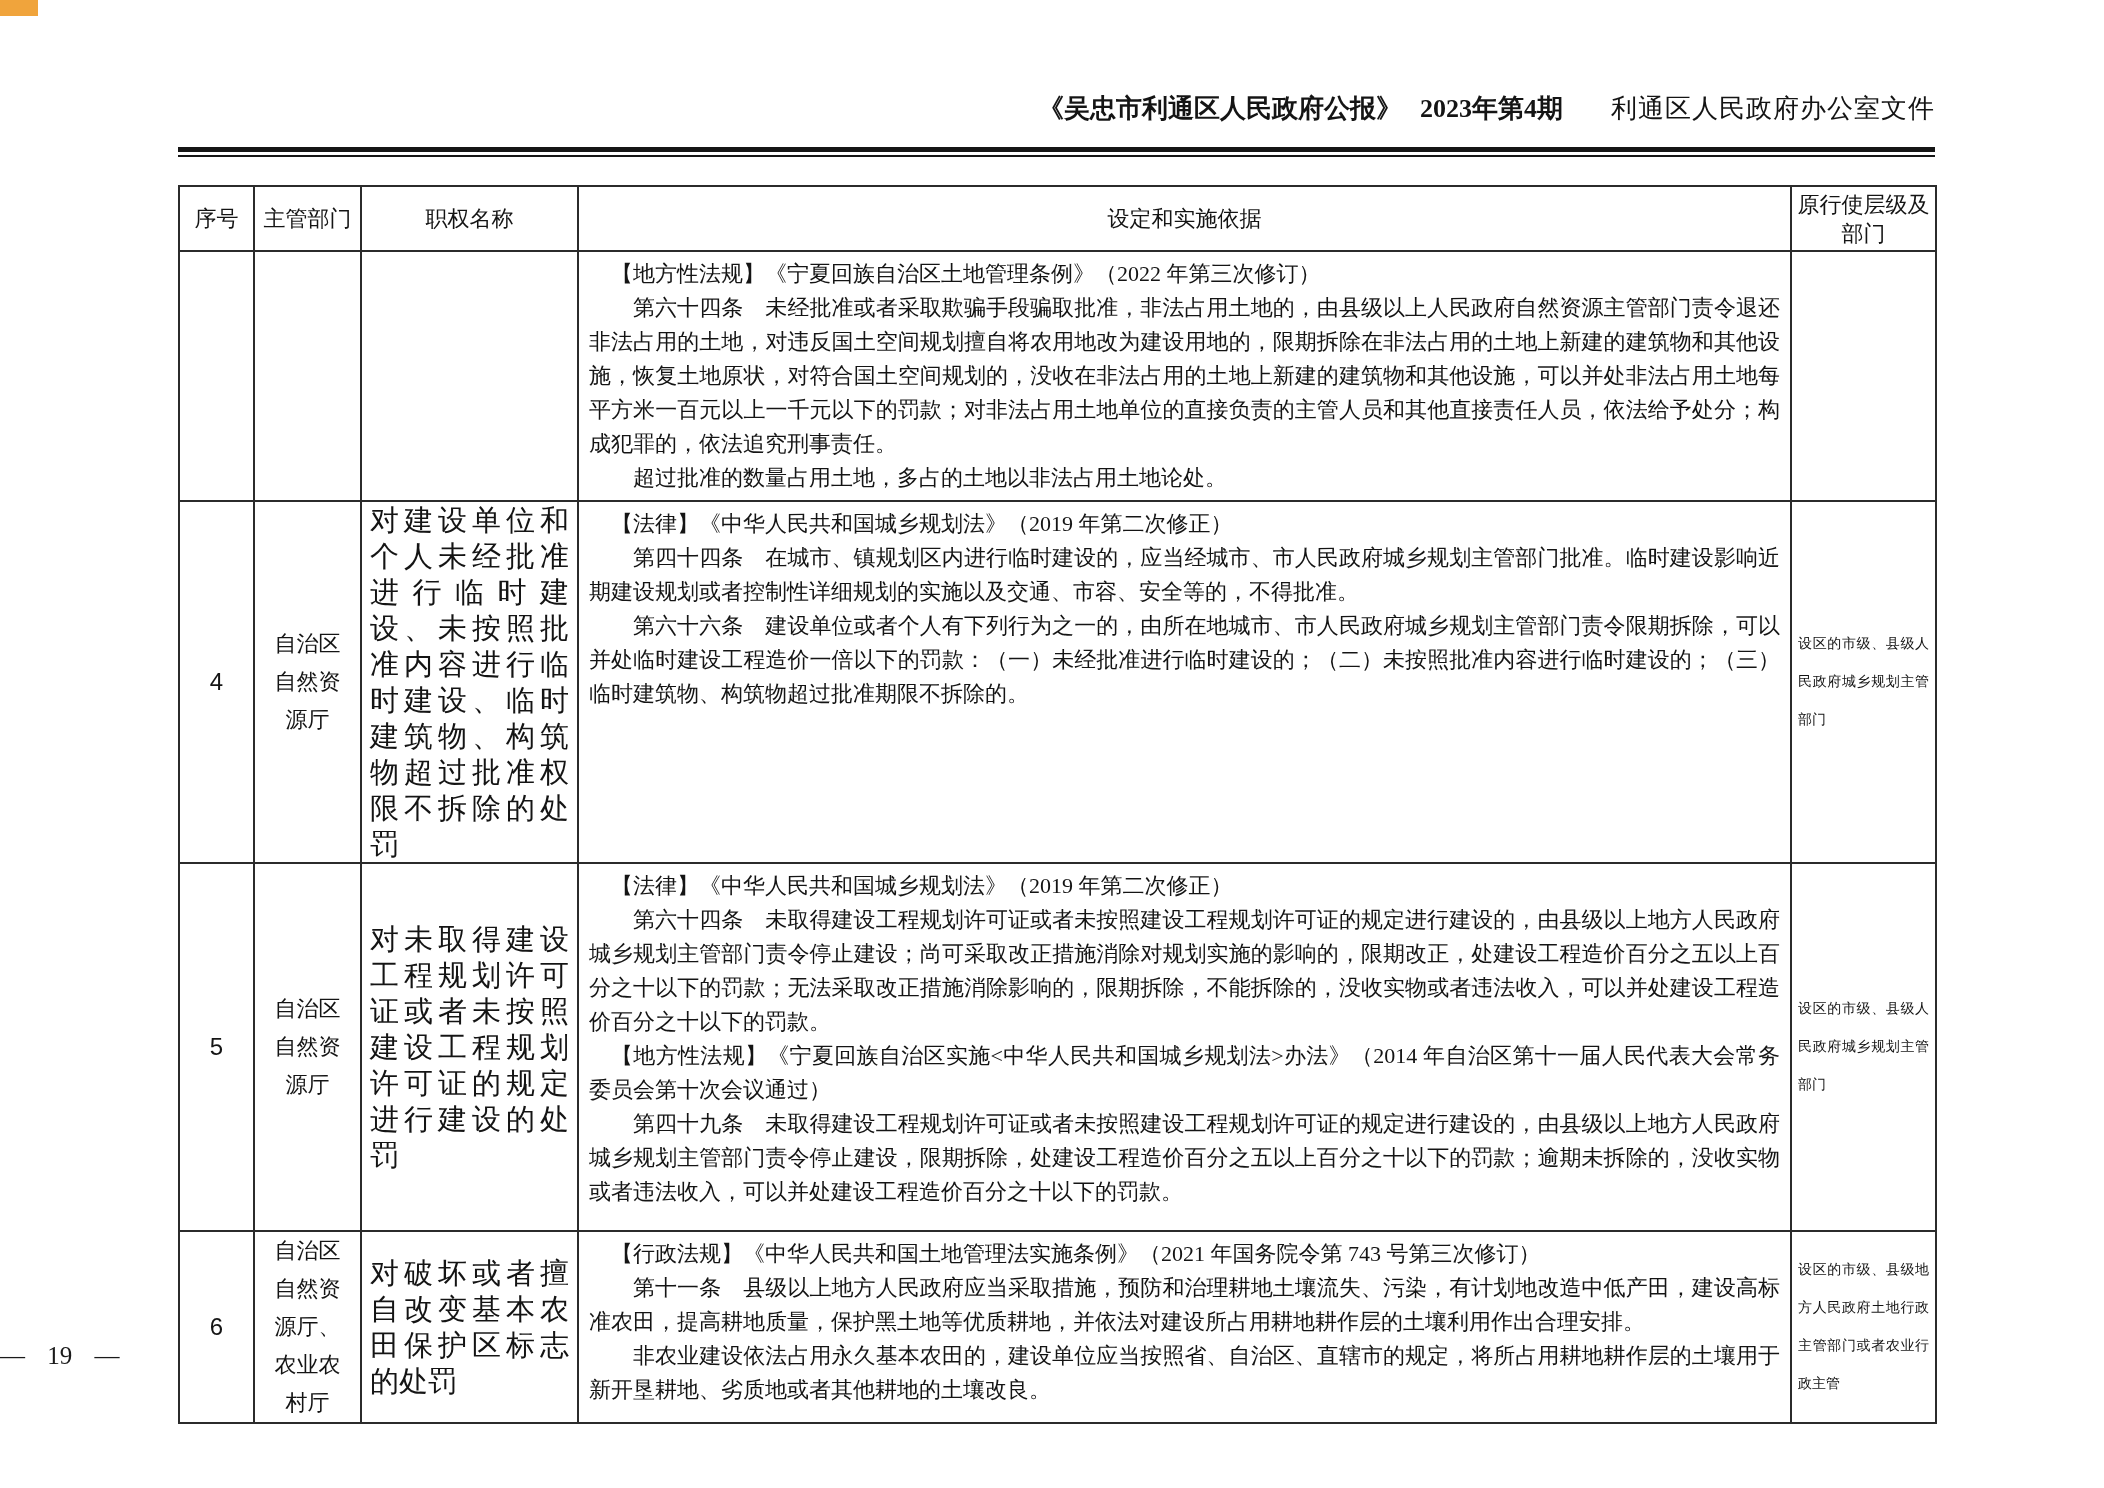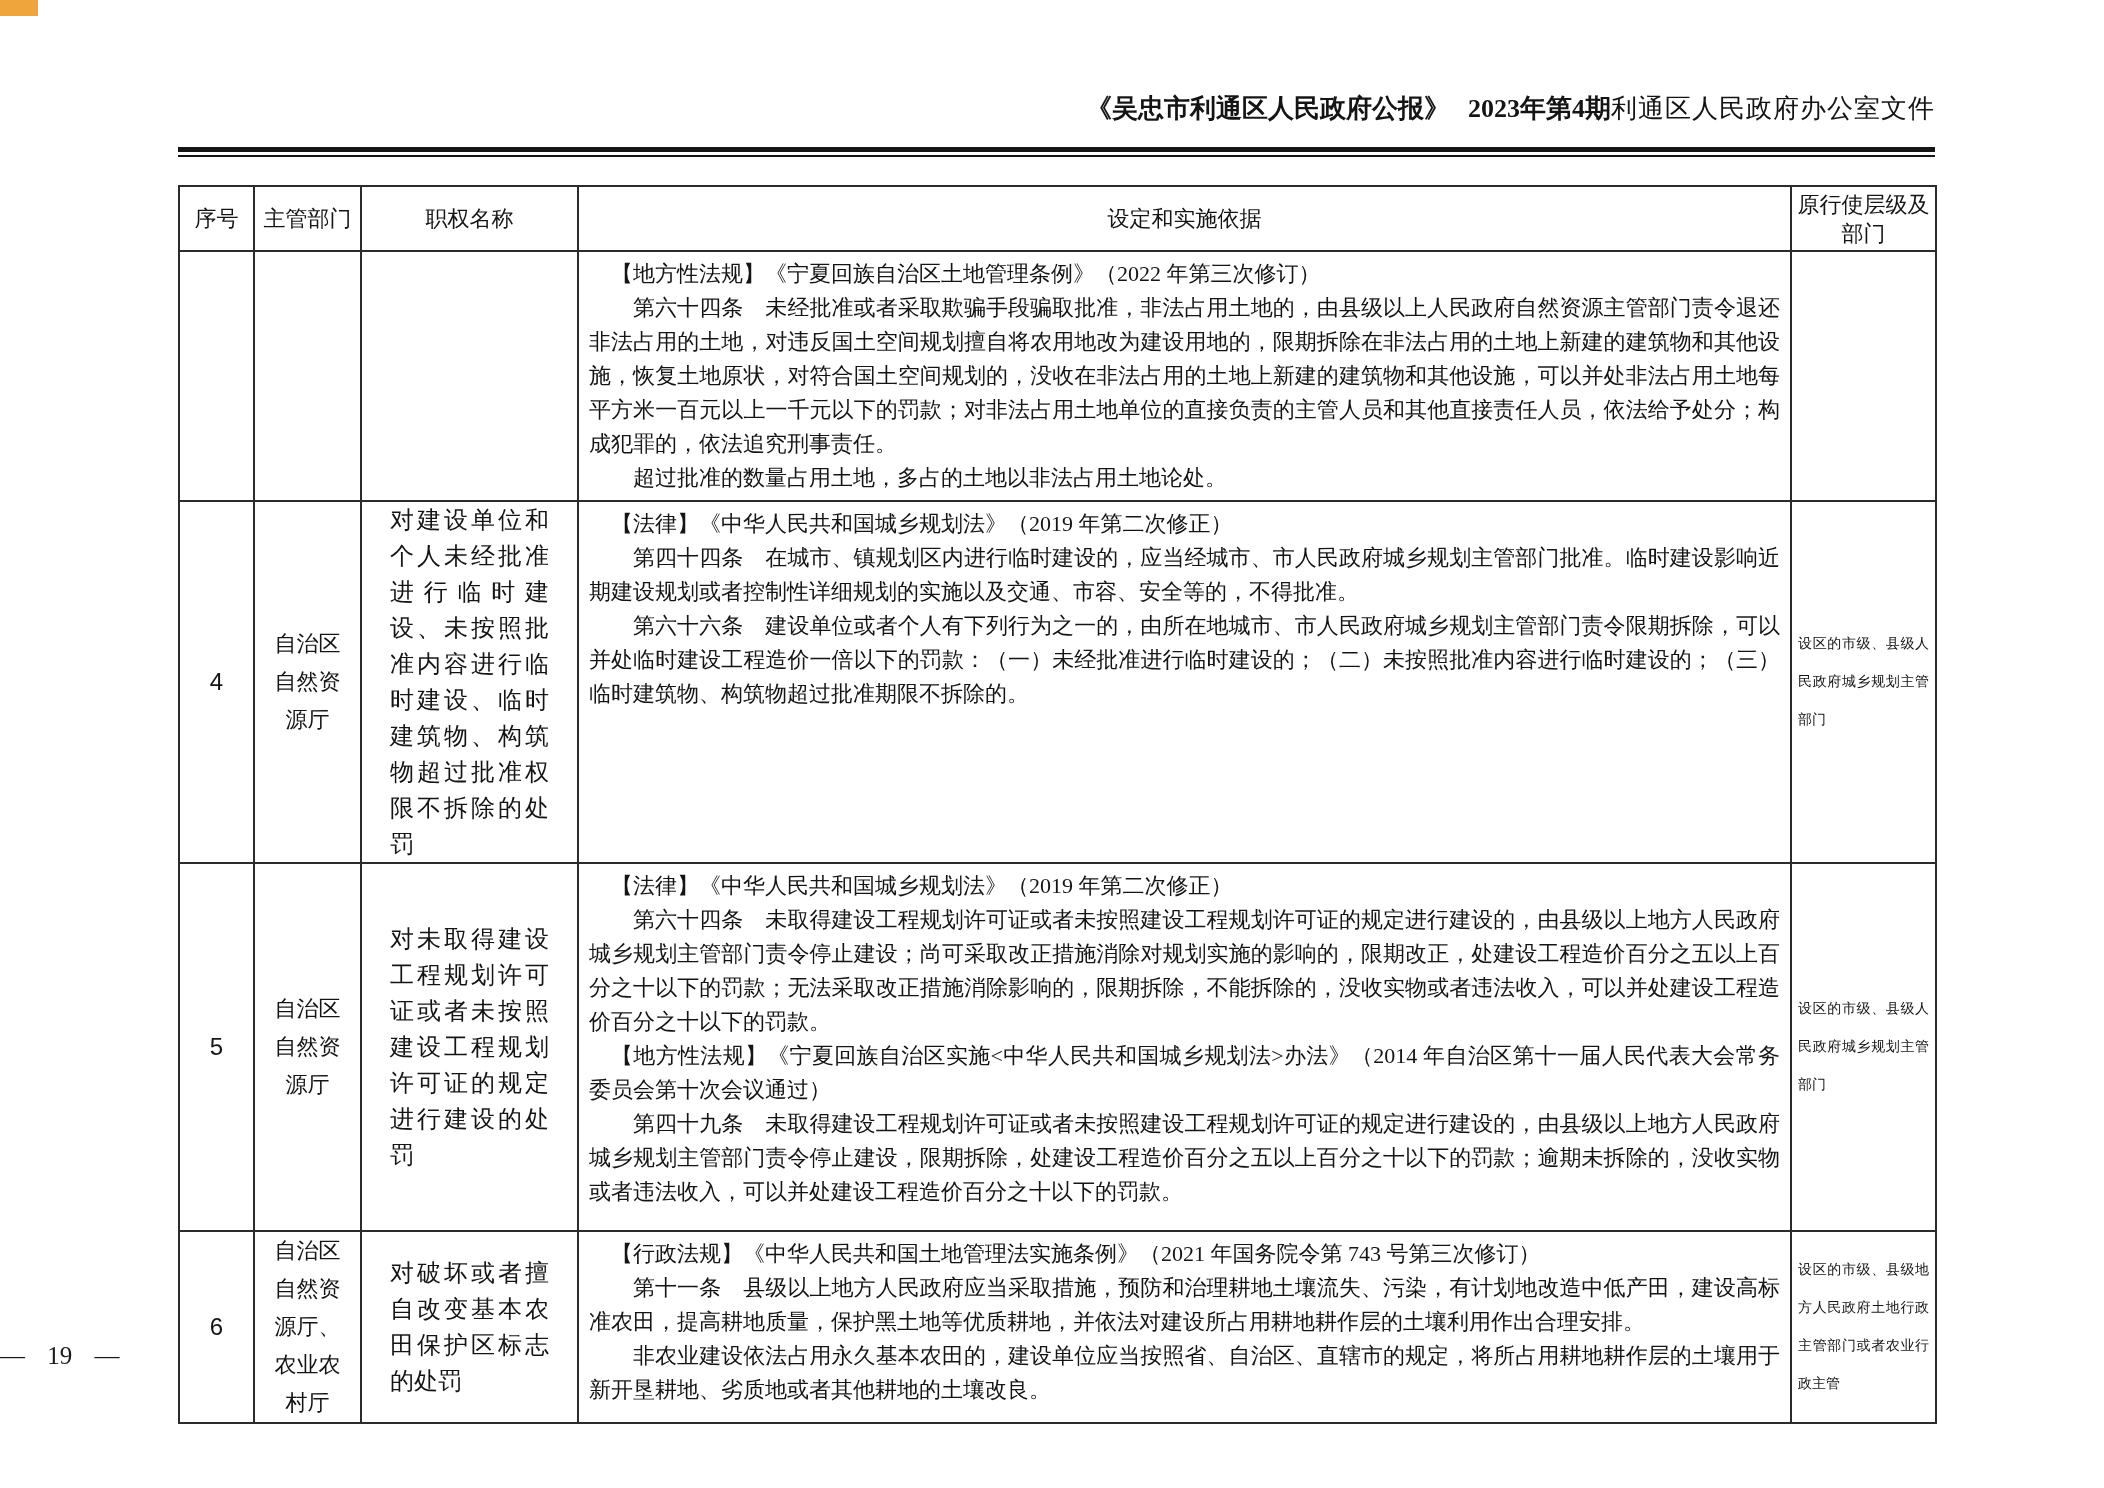--- a/index.html
+++ b/index.html
@@ -16,21 +16,21 @@
     position: absolute; left: 0; top: 0;
     width: 38px; height: 16px;
     background: #f0a43c;
   }
   .doc-header {
     position: absolute; left: 178px; top: 92px; width: 1757px;
     display: flex; justify-content: flex-end; align-items: flex-end;
     font-size: 26px; line-height: 34px; white-space: nowrap;
   }
   .header-left { font-weight: 700; display: flex; gap: 18px; }
-  .header-right { font-weight: 400; letter-spacing: 1px; }
+  .header-right { font-weight: 400; letter-spacing: 1px; margin-left: 48px; }
   .double-rule {
     position: absolute; left: 178px; top: 147px; width: 1757px;
     height: 3px;
     border-top: 5px solid #161616;
     border-bottom: 2px solid #161616;
   }
   table.power-table {
     position: absolute; left: 178px; top: 185px; width: 1757px;
     border-collapse: collapse; table-layout: fixed;
   }
@@ -52,22 +52,22 @@
     text-align: center; vertical-align: middle;
     font-family: "Liberation Sans", "DejaVu Sans", sans-serif;
     font-size: 24px;
   }
   td.c-dept {
     text-align: center; vertical-align: middle;
     font-size: 22px; line-height: 38px; padding: 0 16px;
     line-break: strict;
   }
   td.c-power {
-    vertical-align: middle; font-size: 24px; line-height: 36px;
-    padding: 0 28px; text-align: justify; line-break: strict;
+    vertical-align: middle; font-size: 29px; line-height: 36px;
+    padding: 0 8px; text-align: justify; line-break: strict;
   }
   td.c-basis {
     vertical-align: top; font-size: 22px; line-height: 34px;
     padding: 5px 10px 4px 10px; text-align: justify;
   }
   td.c-basis p { margin: 0; text-indent: 2em; }
   td.c-basis p.law { text-indent: 1em; }
   td.c-level {
     vertical-align: middle; font-size: 14px; line-height: 38px;
     padding: 0 6px; text-align: justify; line-break: strict;

